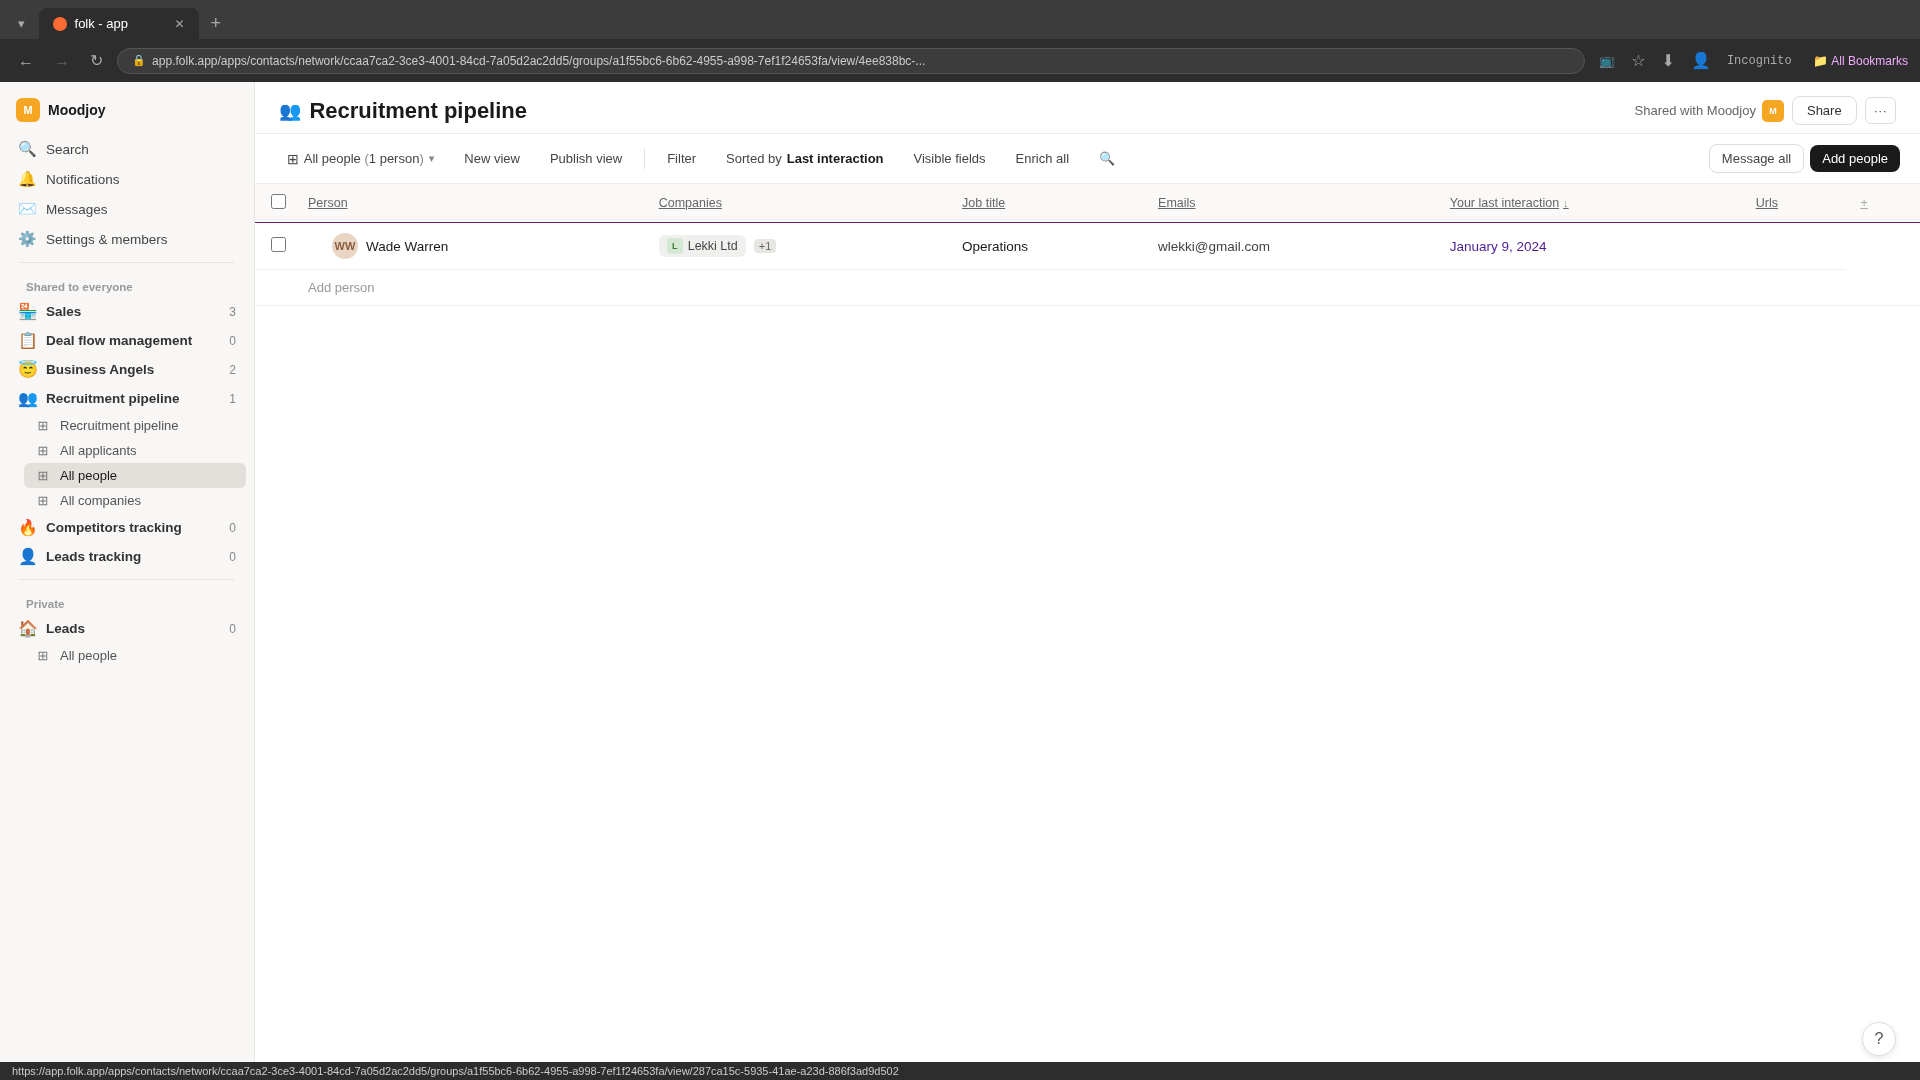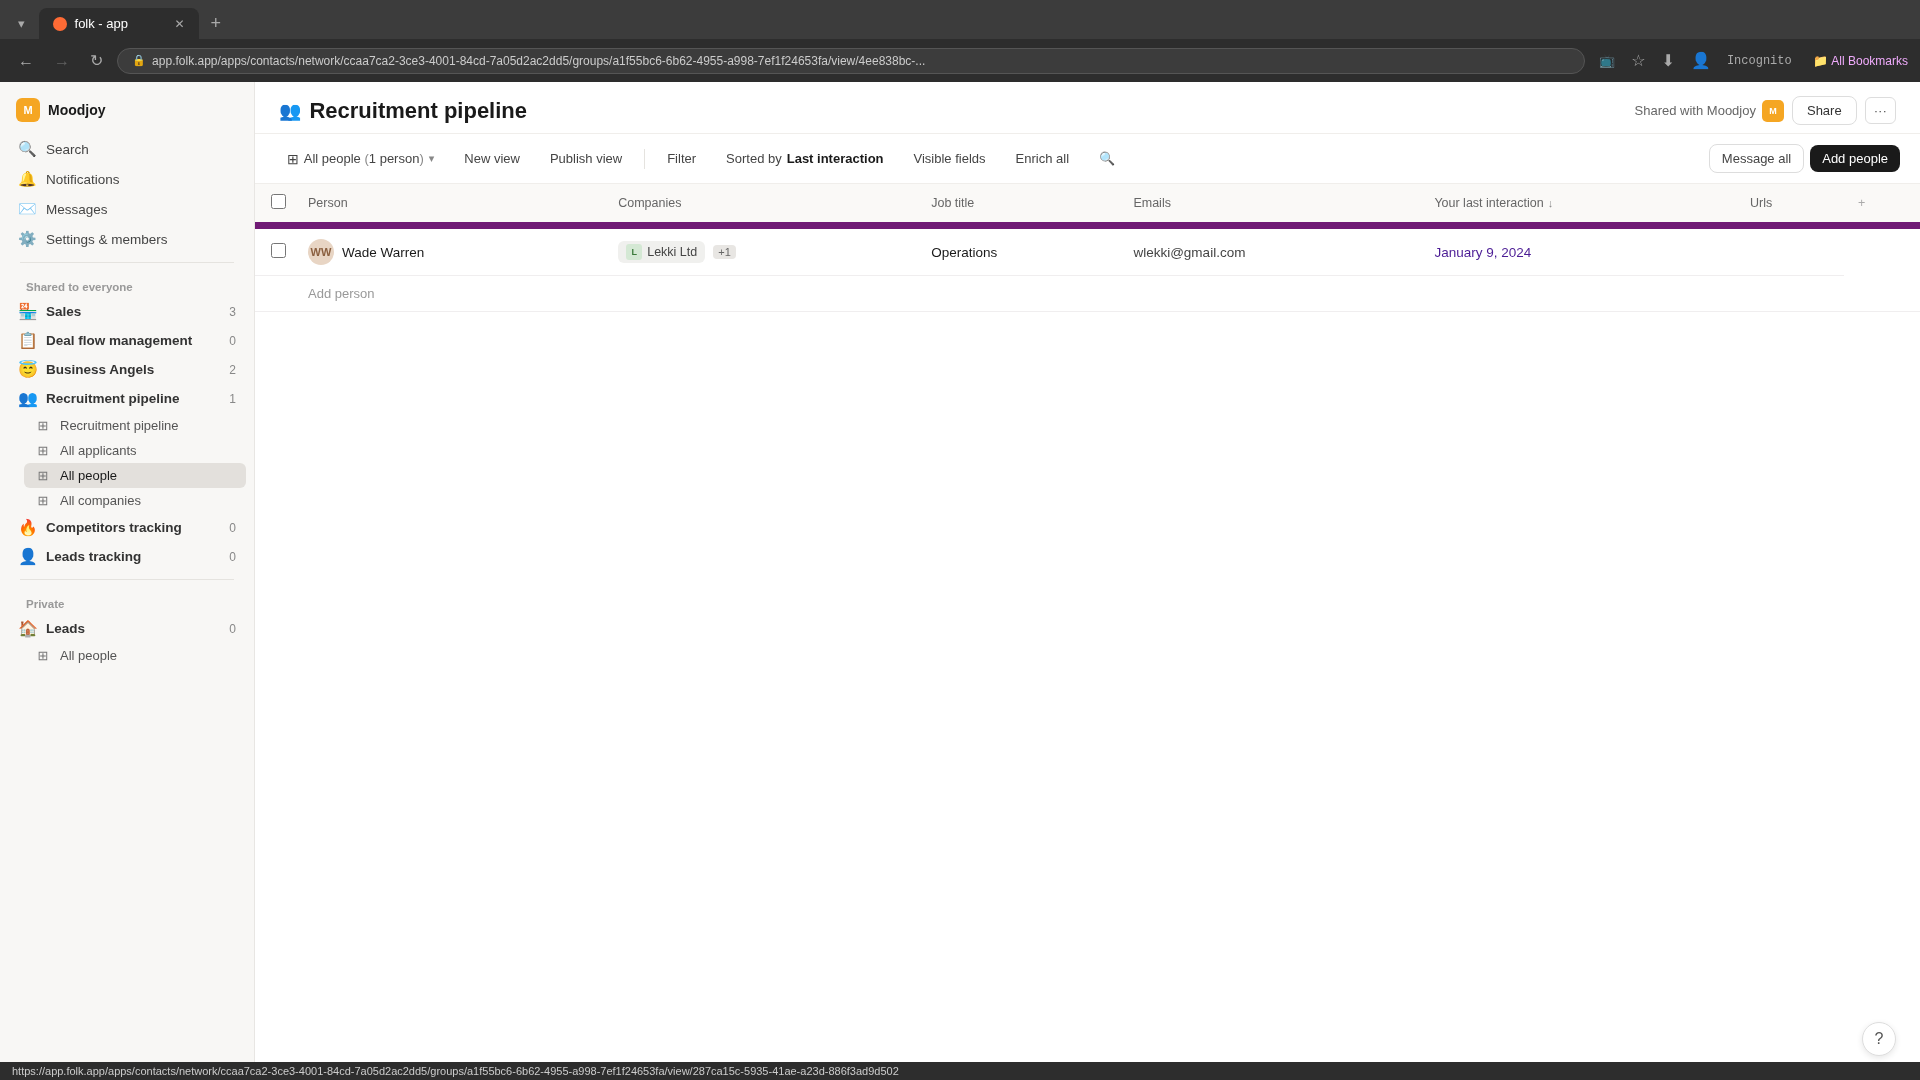--- a/index.html
+++ b/index.html
@@ -64,26 +64,26 @@
     .toolbar-btn { display: flex; align-items: center; gap: 5px; padding: 6px 12px; border-radius: 8px; border: none; background: none; cursor: pointer; font-size: 13px; color: #444; }
     .toolbar-btn.primary { background: #1a1a1a; color: #fff; border-radius: 8px; }
     .toolbar-btn.outlined { border: 1px solid #ddd; }
     .toolbar-separator { width: 1px; height: 20px; background: #e5e3df; margin: 0 4px; }
     .sort-highlight { font-weight: 600; color: #1a1a1a; }
     .toolbar-spacer { flex: 1; }
 
     
     .table-container { flex: 1; overflow: auto; }
     .data-table { width: 100%; border-collapse: collapse; }
-    .data-table th { background: #faf9f7; border-bottom: 7px solid #701a75; padding: 10px 14px; text-align: left; font-size: 12.5px; font-weight: 500; color: #666; white-space: nowrap; position: sticky; top: 0; z-index: 1; }
+    .data-table th { background: #faf9f7; border-bottom: 1px solid #701a75; padding: 10px 14px; text-align: left; font-size: 12.5px; font-weight: 500; color: #666; white-space: nowrap; position: sticky; top: 0; z-index: 1; text-decoration: underline; }
     .data-table td { padding: 10px 14px; border-bottom: 1px solid #f0eeef; font-size: 13.5px; color: #1a1a1a; vertical-align: middle; }
     .checkbox-cell { width: 36px; padding: 10px 8px 10px 16px !important; }
     .checkbox { width: 15px; height: 15px; border: 1.5px solid #ccc; border-radius: 3px; cursor: pointer; }
     .person-cell { display: flex; align-items: center; gap: 8px; }
-    .person-avatar { width: 26px; height: 26px; border-radius: 50%; background: #ddd; display: flex; align-items: center; justify-content: center; font-size: 11px; font-weight: 600; color: #666; flex-shrink: 0; }
+    .person-avatar { width: 26px; height: 26px; border-radius: 50%; background: #ddd; display: flex; align-items: center; justify-content: center; font-size: 11px; font-weight: 600; color: #666; flex-shrink: 0; margin-left: 24px; }
     .person-avatar.wade { background: #e8d5c4; color: #8b6040; }
     .person-name { font-weight: 500; color: #1a1a1a; text-align: right; }
     .company-badge { display: inline-flex; align-items: center; gap: 5px; background: #f0f0ee; border-radius: 6px; padding: 3px 8px; font-size: 12.5px; color: #444; }
     .company-icon { width: 16px; height: 16px; background: #d4e8d4; border-radius: 3px; display: flex; align-items: center; justify-content: center; font-size: 9px; color: #3a7a3a; font-weight: bold; }
     .company-more { background: #e8e6e3; border-radius: 4px; padding: 1px 5px; font-size: 11px; color: #666; margin-left: 4px; }
     .add-person-row td { color: #888; font-size: 13px; cursor: pointer; }
 
     .th-sort { display: flex; align-items: center; gap: 4px; }
     .sort-arrow { color: #888; font-size: 11px; }
 

